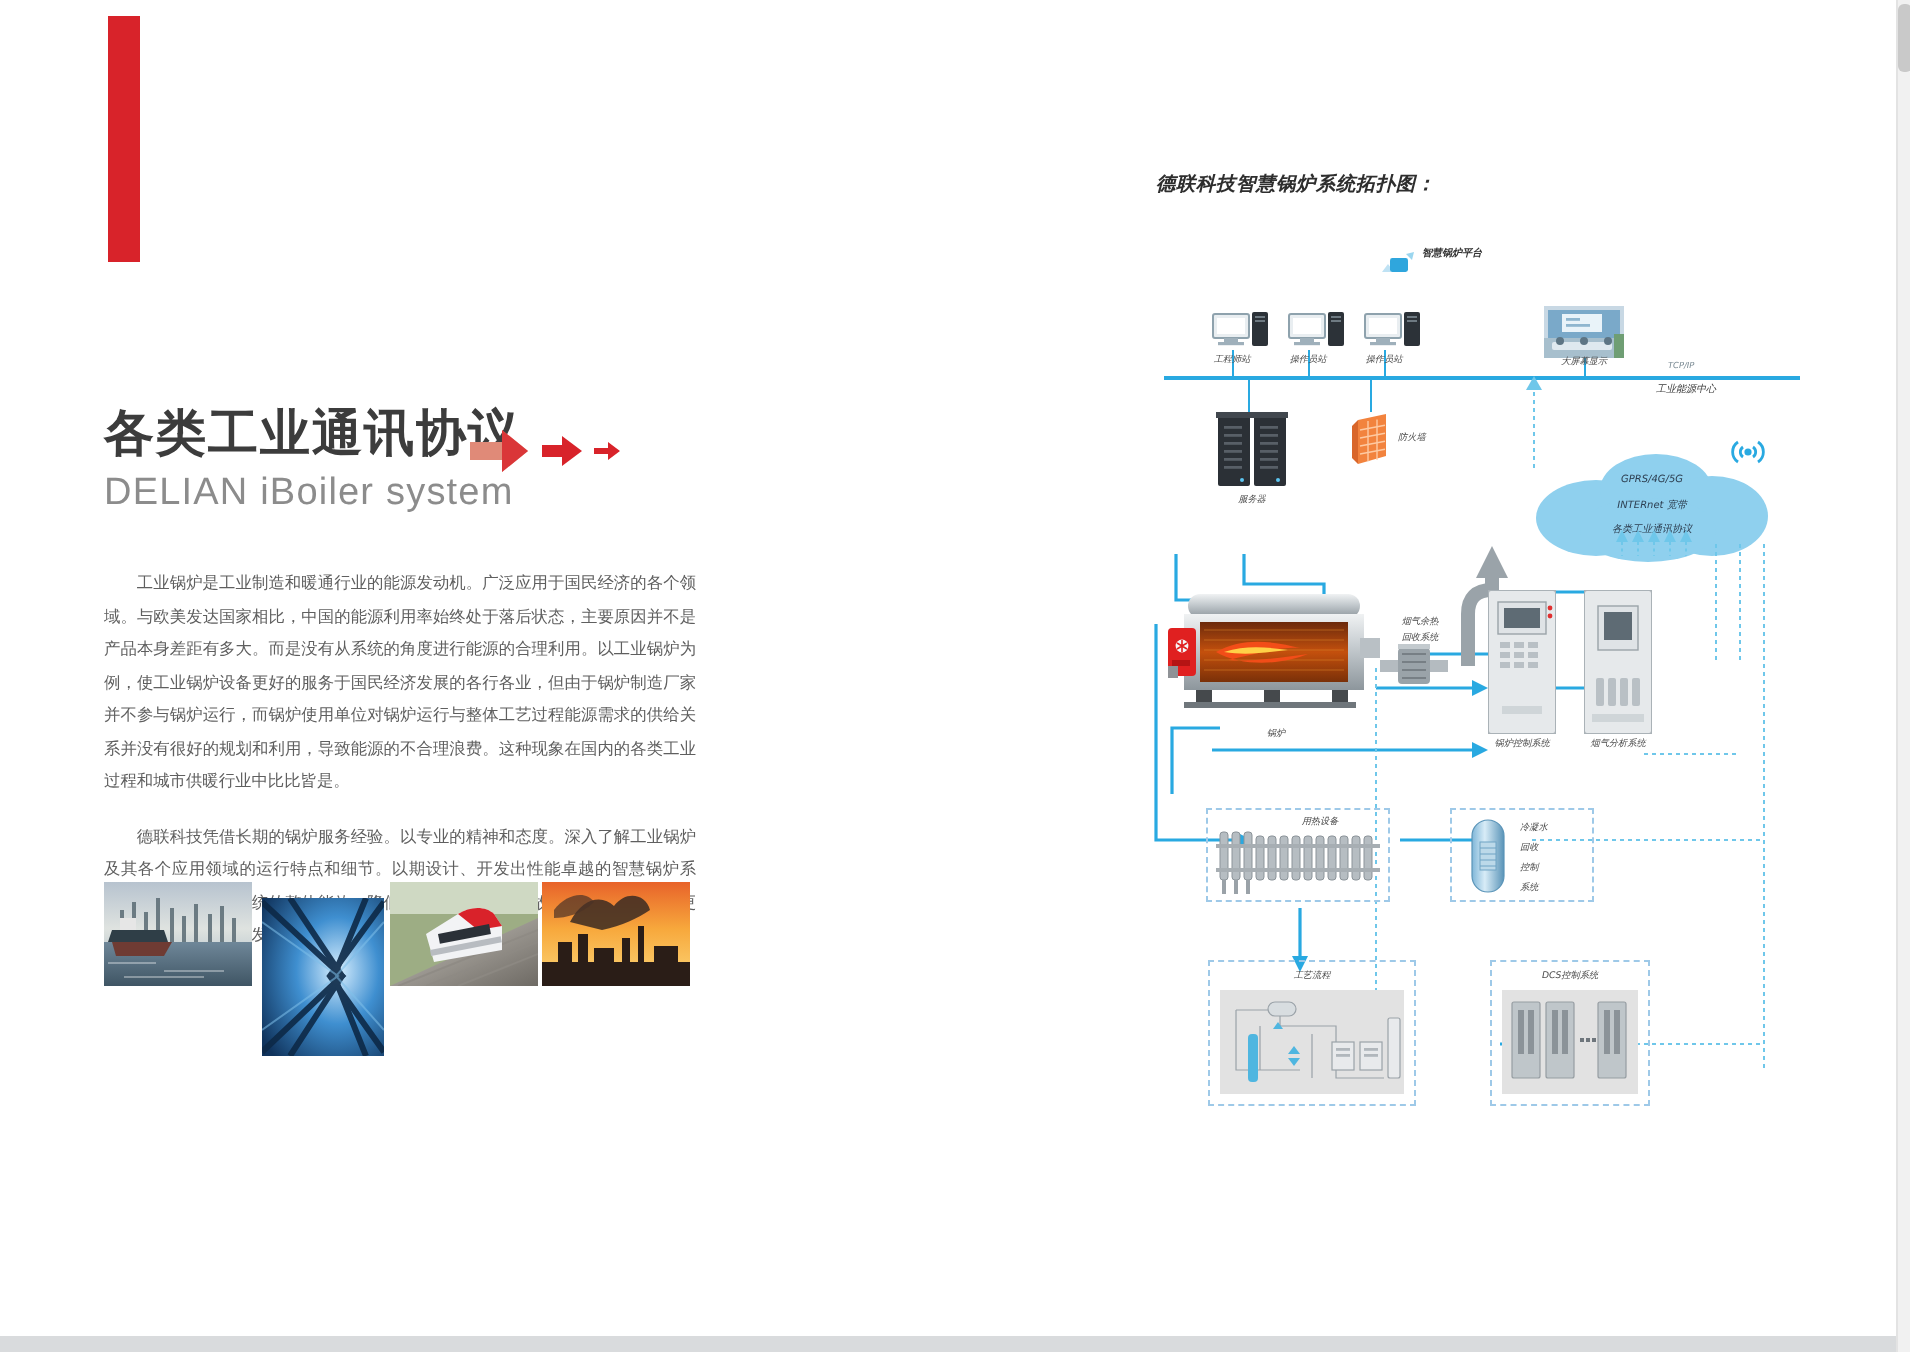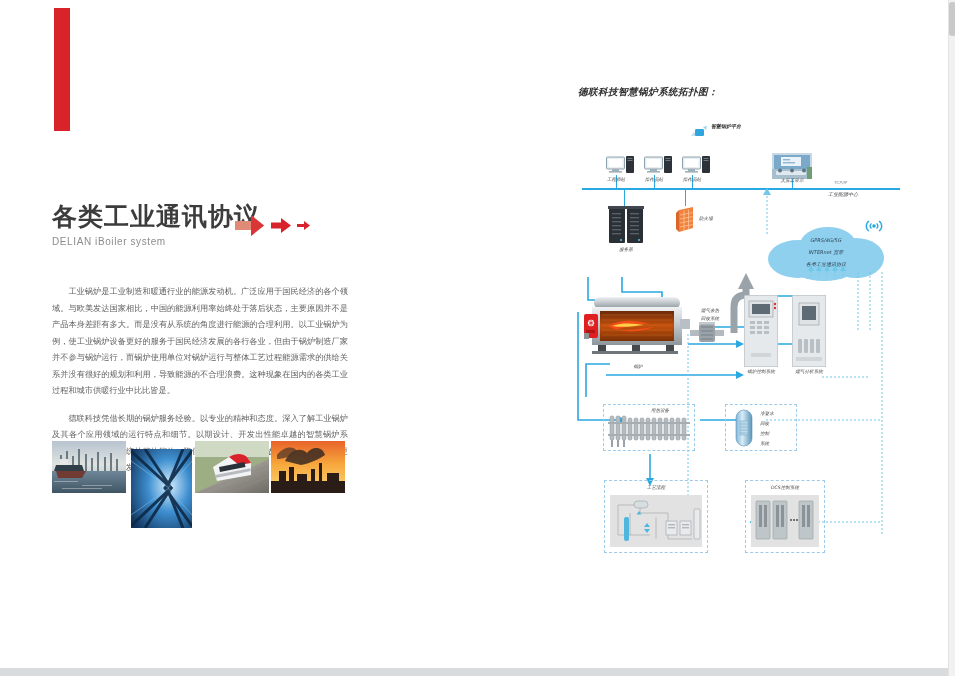--- a/index.html
+++ b/index.html
@@ -33,21 +33,21 @@
     width: 16px; height: 123px;
     background: #d8232a;
   }
   #title-block { position: absolute; left: 52px; top: 203px; width: 300px; }
   #title-cn {
     font-size: 25px; font-weight: bold; color: #3c3c3c;
     letter-spacing: 1px; line-height: 1.1;
     font-family: "DejaVu Sans", sans-serif;
   }
   #title-en {
-    margin-top: 5px; font-size: 10px; color: #8c8c8c;
+    margin-top: 5px; font-size: 19px; color: #8c8c8c;
     letter-spacing: .6px; font-family: "Liberation Sans", sans-serif;
   }
   #arrows {
     position: absolute; left: 233px; top: 212px;
     width: 80px; height: 30px;
   }
   #body-text {
     position: absolute; left: 52px; top: 283px; width: 296px;
     font-size: 8.2px; line-height: 16.5px; color: #5f5f5f;
     text-align: justify; font-family: "DejaVu Sans", sans-serif;

